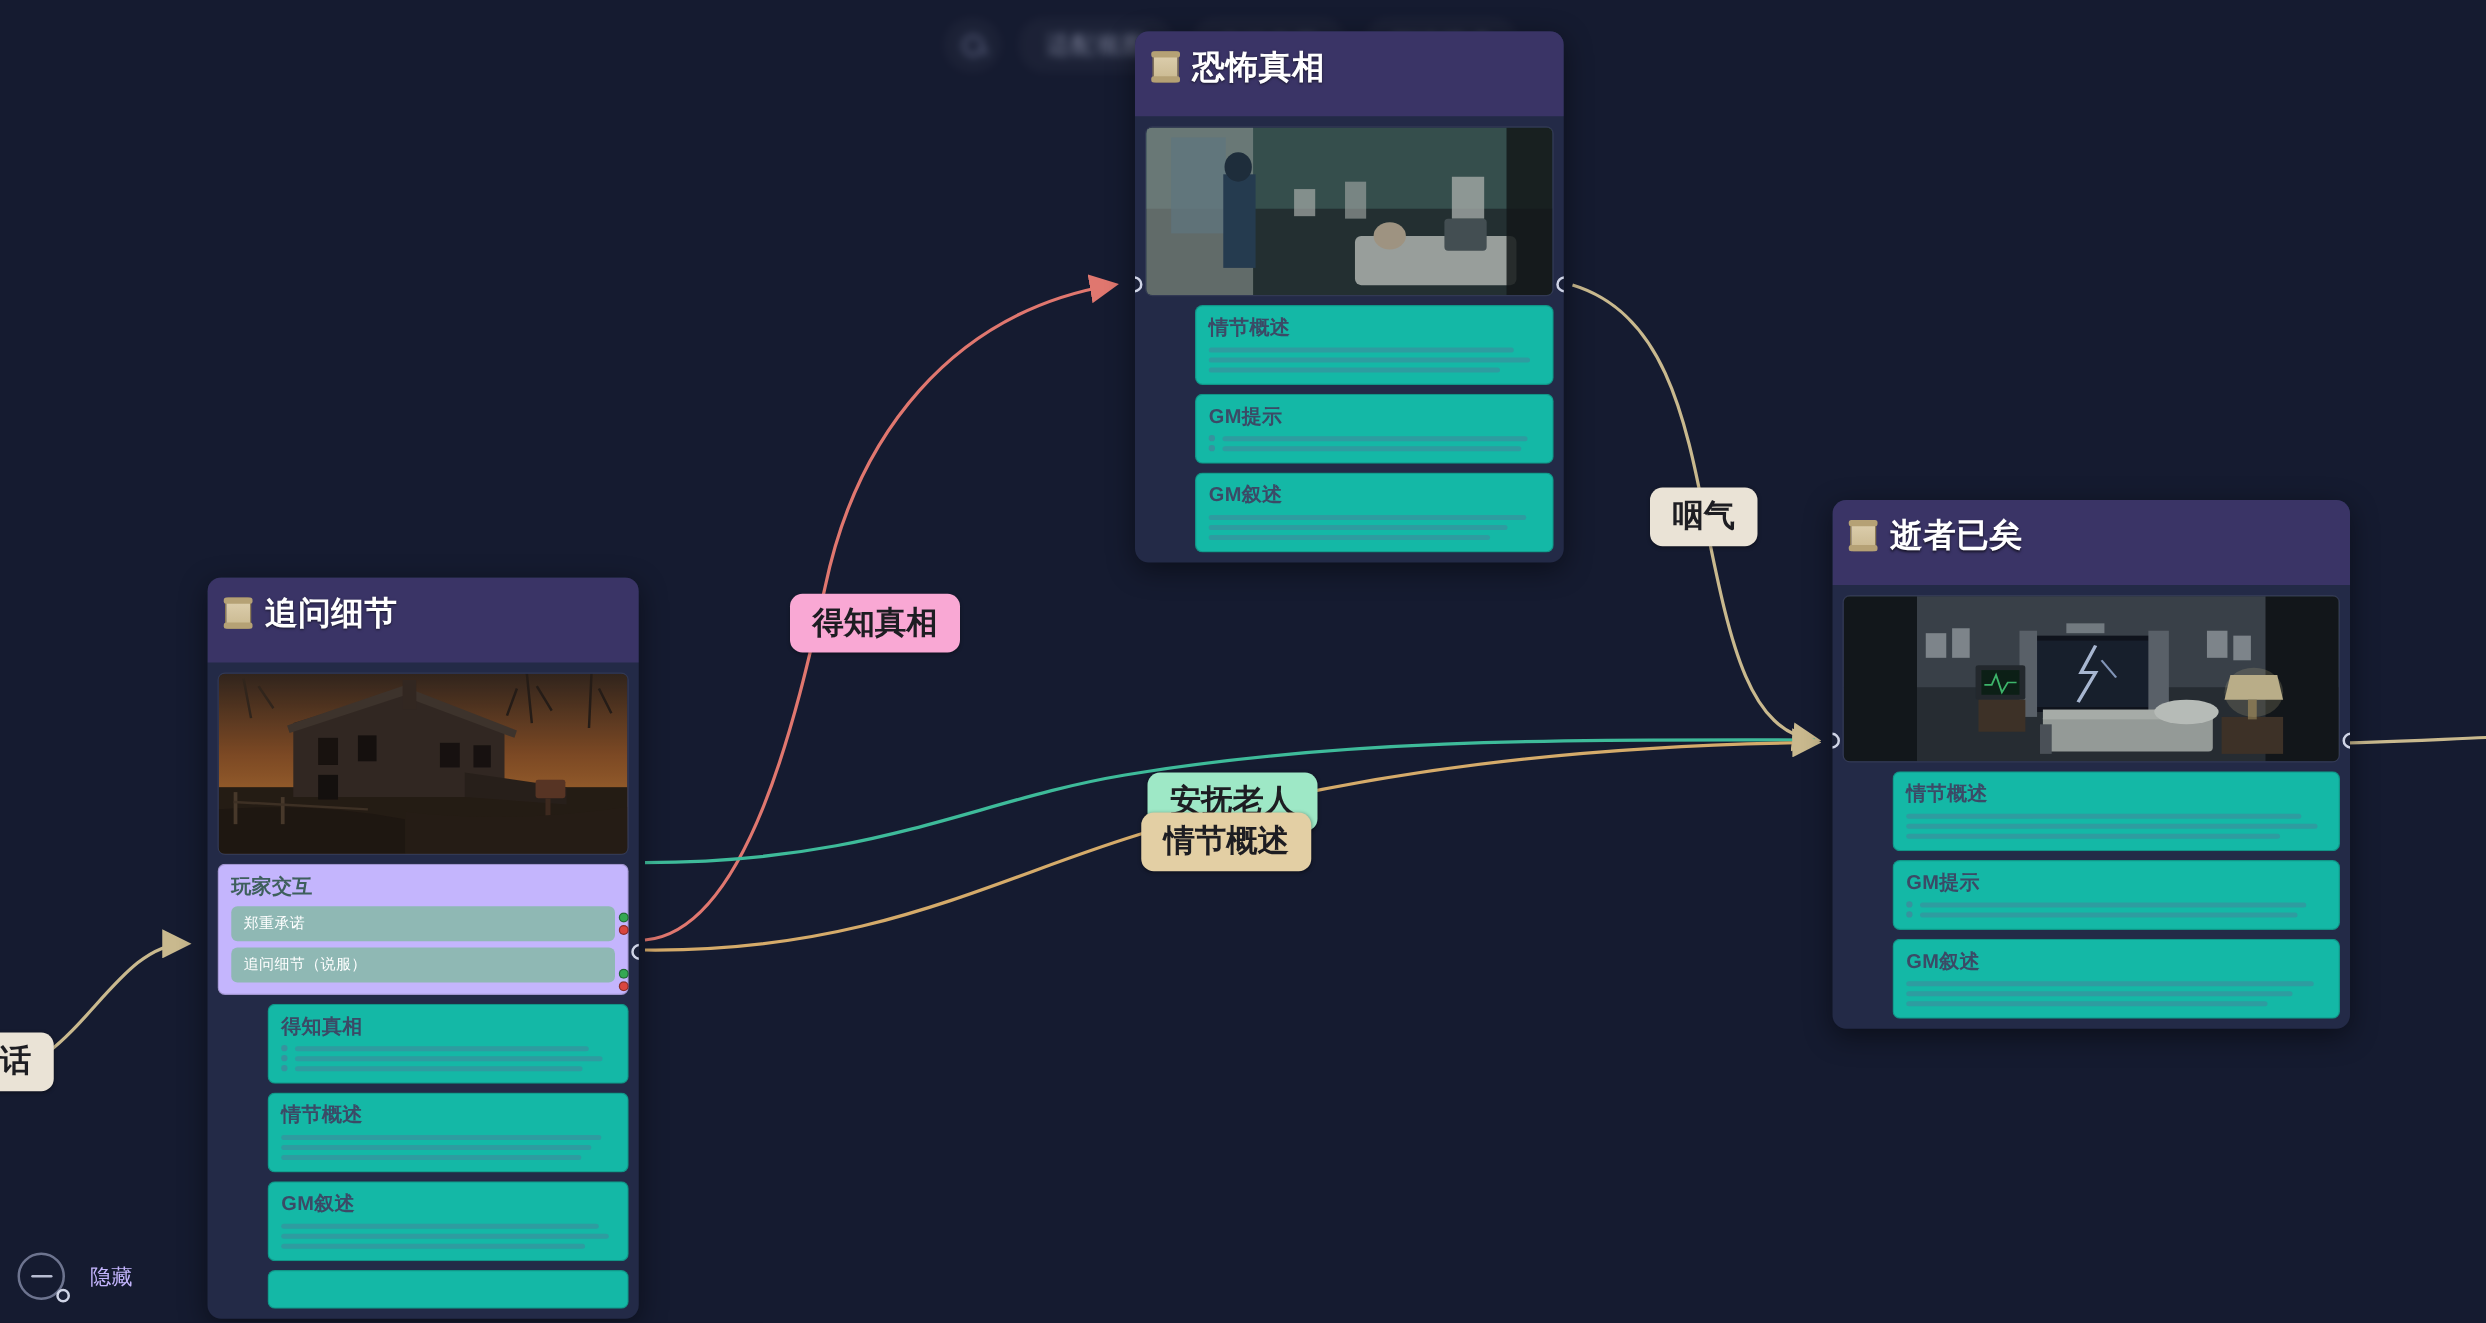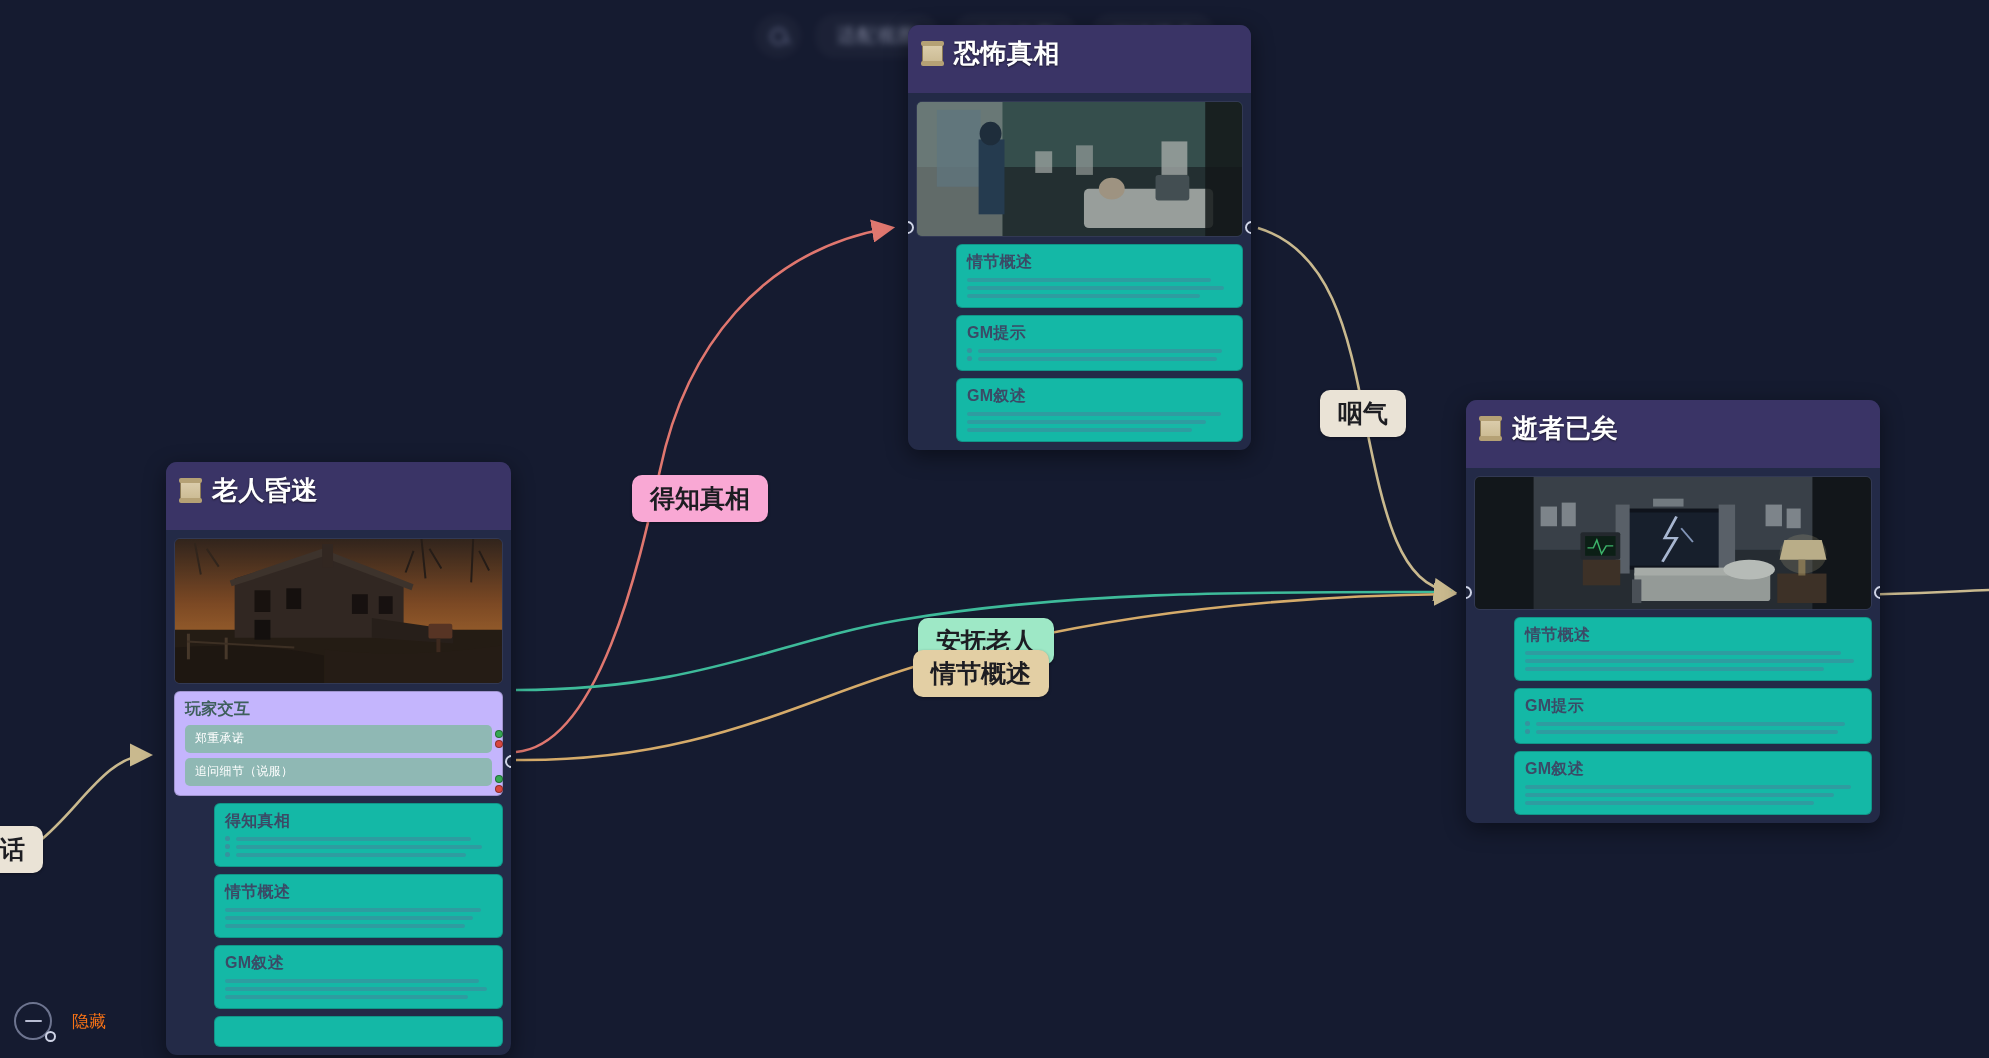--- a/index.html
+++ b/index.html
@@ -180,21 +180,21 @@
     border: 2px solid #6d748f;
     display: flex; align-items: center; justify-content: center;
     position: relative;
   }
   .hide-circle .minus { width: 17px; height: 2.6px; background: #b8bdd2; border-radius:2px; }
   .hide-circle .nub {
     position:absolute; right:-6px; bottom:-4px;
     width:11px; height:11px; border-radius:50%;
     border:2px solid #cfd4e6; background:#1b2138;
   }
-  .hide-label { color: #f97316; font-size: 17px; }
+  .hide-label { color: #c4b5fd; font-size: 17px; }
 </style>
 </head>
 <body>
 
 <div id="canvas">
 
   <div class="toolbar">
     <div class="tb-btn round">
       <span class="mag"></span>
     </div>
@@ -279,21 +279,21 @@
           <div class="line" style="width:85%"></div>
       </div>
     </div>
     <div class="handle" style="left:-7px; top:196px;"></div>
     <div class="handle" style="right:-7px; top:196px;"></div>
   </div>
 
   <div class="node" style="left:166px; top:462px; width:345px;">
     <div class="node-header">
       <span class="scroll-icon"></span>
-      <span class="node-title">老人昏迷</span>
+      <span class="node-title">追问细节</span>
     </div>
     <div class="node-body">
       <div class="node-image" style="height:146px;">
         <svg width="100%" height="100%" viewBox="0 0 329 146" preserveAspectRatio="none">
           <defs>
             <linearGradient id="sky" x1="0" y1="0" x2="0" y2="1">
               <stop offset="0%" stop-color="#3a2b22"></stop>
               <stop offset="45%" stop-color="#9a5a2c"></stop>
               <stop offset="75%" stop-color="#c47b38"></stop>
               <stop offset="100%" stop-color="#57402c"></stop>

